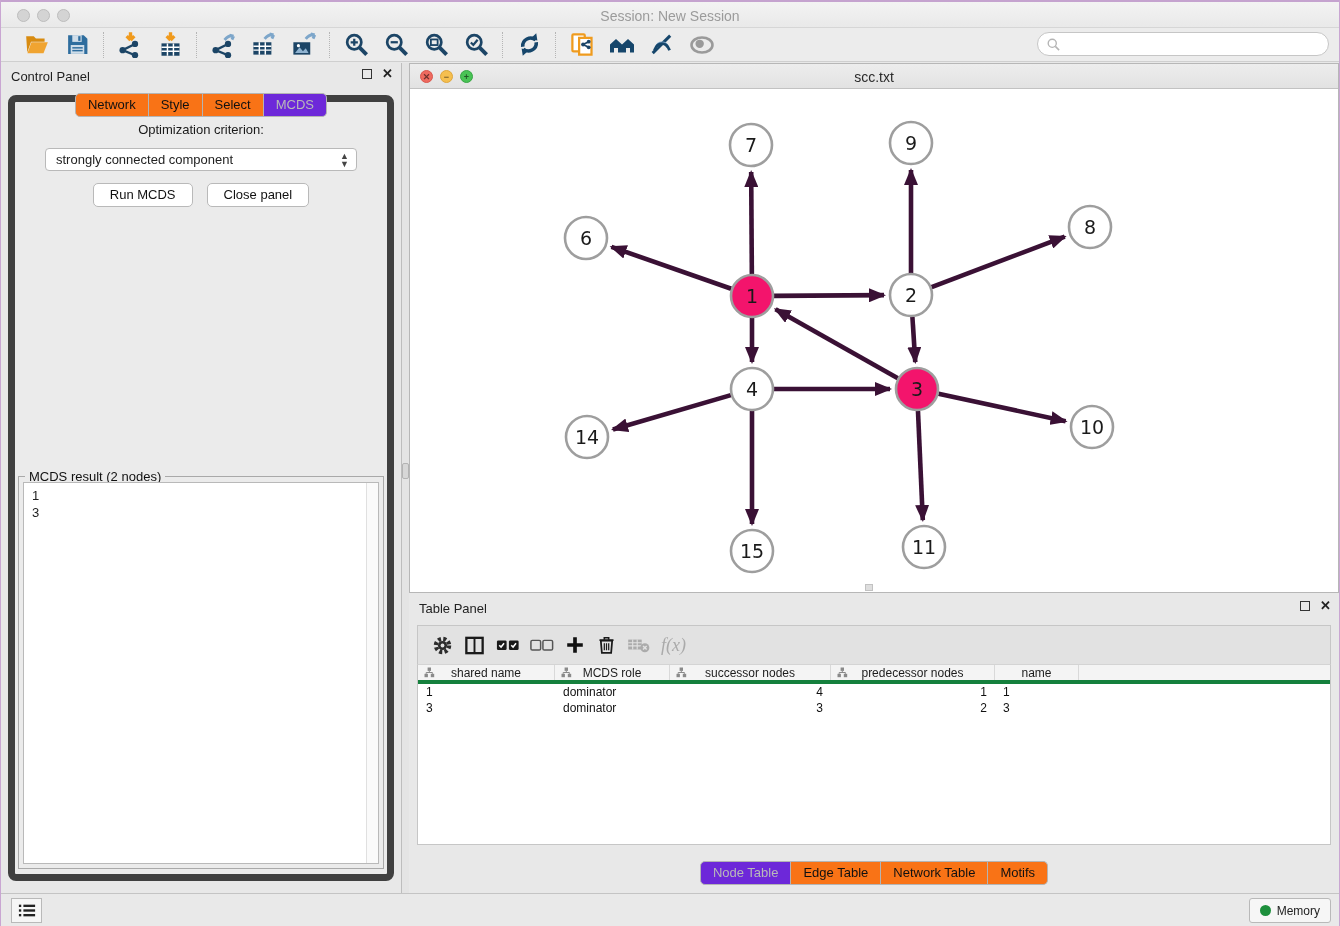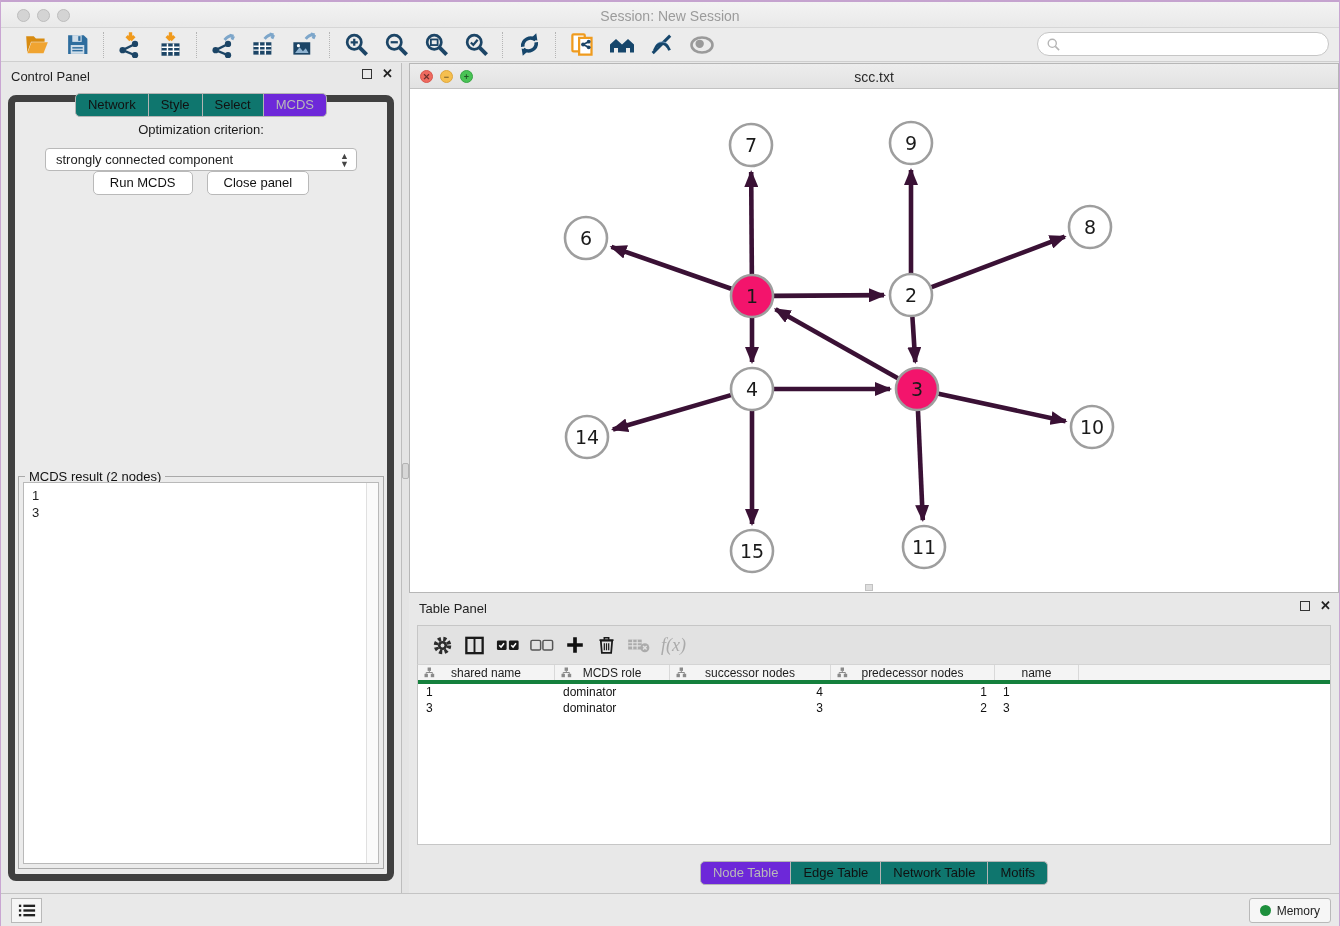--- a/index.html
+++ b/index.html
@@ -33,33 +33,33 @@
   .main { position:absolute; top:63px; left:0; right:0; bottom:33px; display:flex; }
 
   
   .control-panel { width:400px; position:relative; background:#e8e8e8; }
   .cp-header { height:26px; position:relative; padding:6px 0 0 10px; font-size:13px; color:#1f1f1f; }
   .win-btns { position:absolute; right:8px; top:6px; display:flex; gap:10px; align-items:center; }
   .float-btn { width:10px; height:10px; border:1.5px solid #333; background:transparent; }
   .close-btn { font-size:13px; font-weight:bold; color:#222; line-height:10px; }
   .cp-tabs { display:flex; justify-content:center; margin-top:4px; position:relative; z-index:2; }
   .seg { display:flex; }
-  .seg .seg-tab { font-size:13px; padding:3px 12px 4px; background:#0f766e; border:1px solid #b4b4b4;
+  .seg .seg-tab { font-size:13px; padding:3px 12px 4px; background:#f97316; border:1px solid #b4b4b4;
                   border-left:none; color:#111; text-align:center; }
   .seg .seg-tab:first-child { border-left:1px solid #b4b4b4; border-radius:5px 0 0 5px; }
   .seg .seg-tab:last-child { border-radius:0 5px 5px 0; }
   .seg .seg-tab.selected { background:#6d28d9; color:#b9b9b9; }
   .cp-content { position:absolute; top:32px; left:7px; right:7px; bottom:12px;
                 background:#ebebeb; border:7px solid #404040; border-radius:8px; }
   .opt-label { text-align:center; margin-top:20px; font-size:13px; color:#1a1a1a; }
   .select-box { position:relative; margin:11px auto 0; width:312px; height:23px; background:#fff;
                 border:1px solid #b9b9b9; border-radius:4px; font-size:13px; padding:3px 24px 0 10px; }
   .stepper { position:absolute; right:7px; top:3px; display:flex; flex-direction:column; line-height:8px;
              font-size:9px; color:#444; }
-  .btn-row { display:flex; justify-content:center; gap:14px; }
+  .btn-row { display:flex; justify-content:center; gap:14px; margin-top:12px; }
   .aq-btn { background:#fff; border:1px solid #b9b9b9; border-radius:5px; font-size:13px;
             padding:3px 16px 4px; color:#111; }
   .result-group { position:absolute; top:374px; left:3px; right:3px; bottom:5px;
                   border:1px solid #a9a9a9; }
   .result-legend { position:absolute; top:-8px; left:6px; background:#ebebeb; padding:0 4px;
                    font-size:13px; color:#111; }
   .result-area { position:absolute; top:5px; left:4px; right:4px; bottom:4px; background:#fff;
                  border:1px solid #b9b9b9; font-size:13px; padding:4px 0 0 8px;
                  white-space:pre; line-height:17px; }
   .result-scroll { position:absolute; top:0; right:0; bottom:0; width:12px; background:#fafafa;

